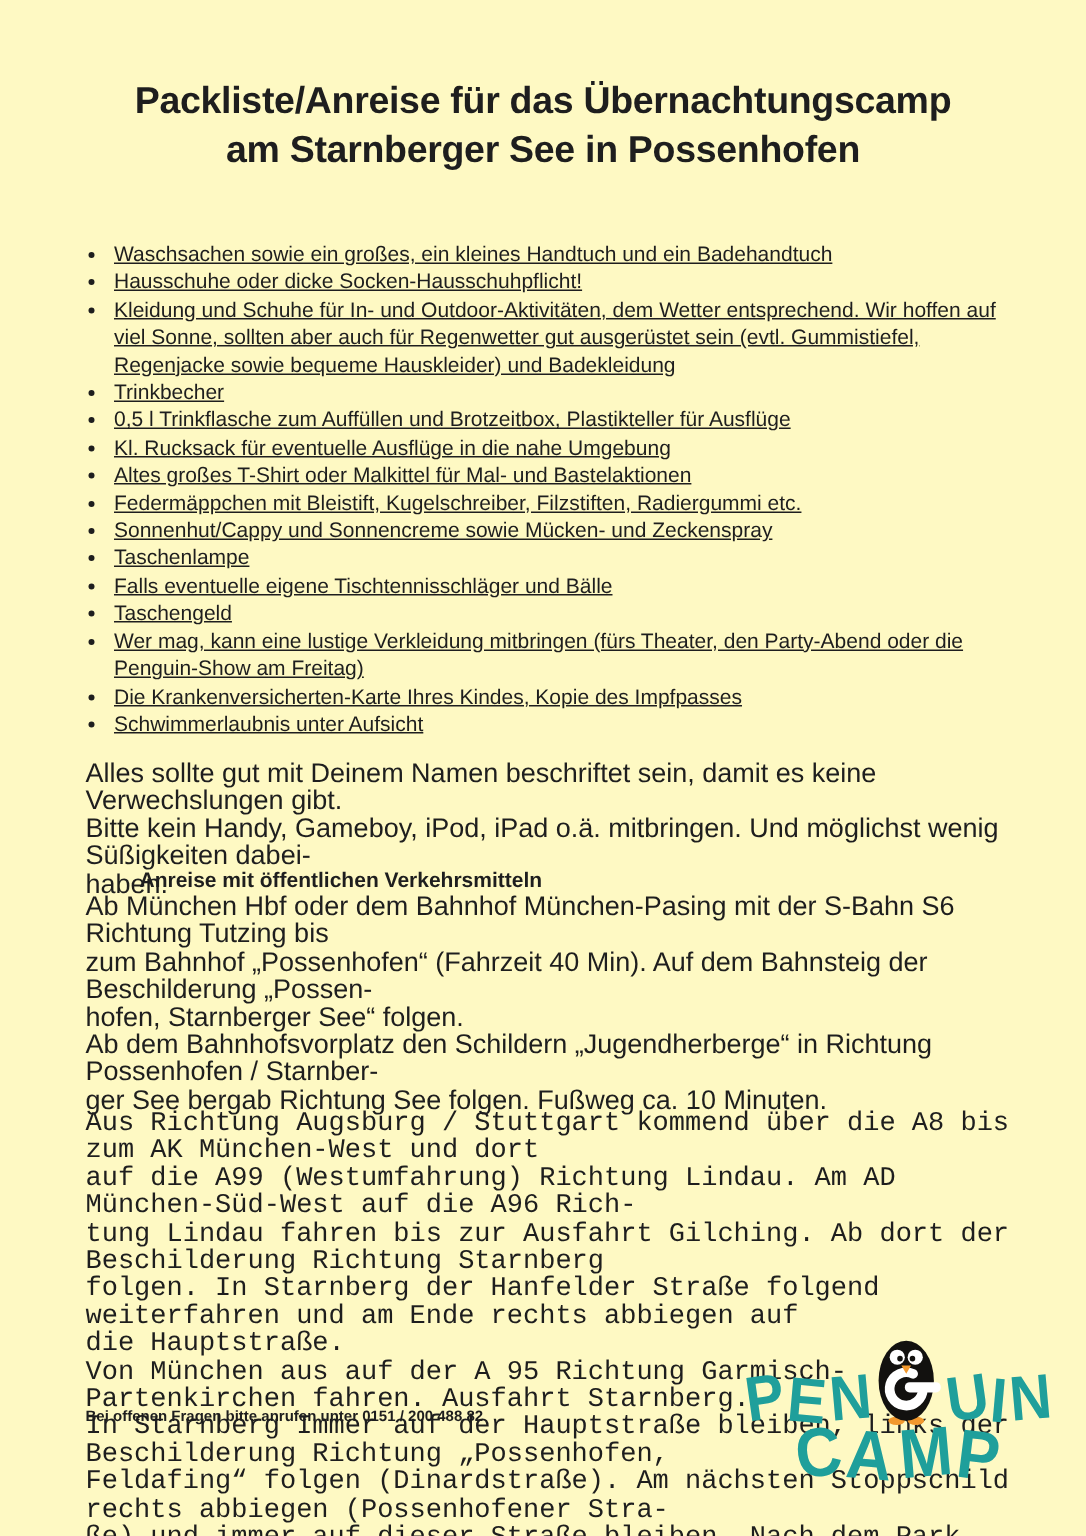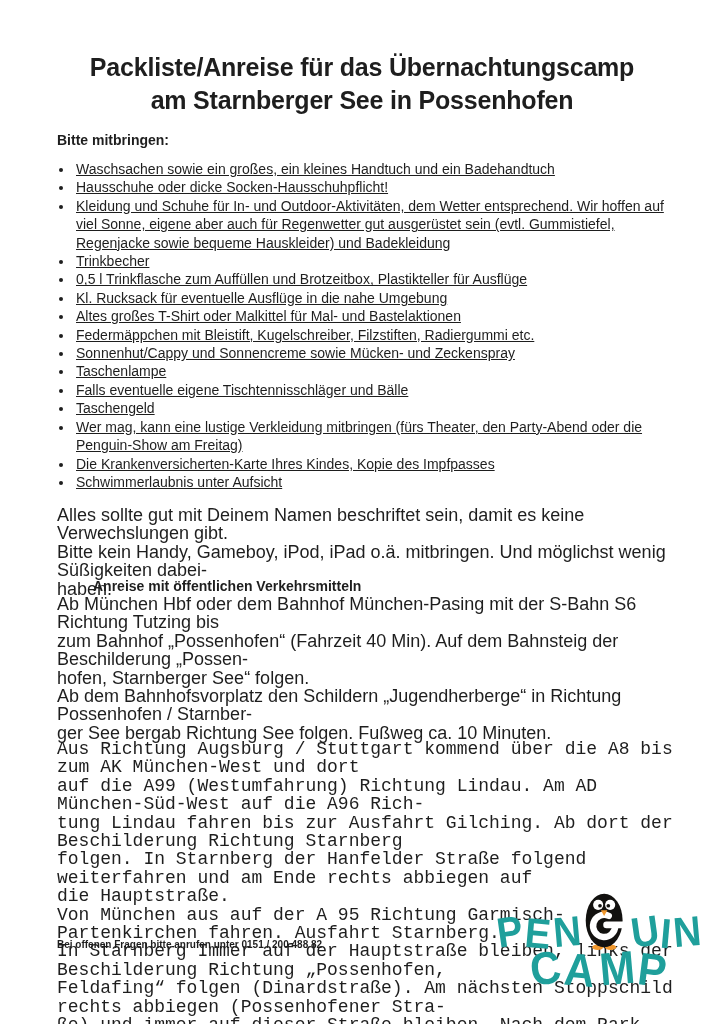--- a/index.html
+++ b/index.html
@@ -3,21 +3,21 @@
 <meta charset="utf-8">
 <style>
   html,body{margin:0;padding:0;}
   body{
     width:724px;height:1024px;
     background:#f9e29a;
     font-family:"Liberation Sans", sans-serif;
     color:#1e1e1e;
     overflow:hidden;
   }
-  .page{position:relative;width:724px;height:1024px;background:#ffffff;}
+  .page{position:relative;width:724px;height:1024px;background:#fef9c3;}
   .page-title{
     position:absolute;top:34px;left:0;width:724px;
     text-align:center;font-size:25px;font-weight:700;line-height:33px;
     white-space:pre-line;letter-spacing:-0.2px;
   }
   .sec-heading{
     position:absolute;left:57px;width:614px;
     font-size:14px;font-weight:700;line-height:18px;
   }
   .para{
@@ -54,25 +54,24 @@
   .penguin-wrap{width:50px;height:59px;margin:0 -1px;flex:0 0 auto;}
 </style>
 </head>
 <body>
 
 <div class="page">
 
   <h1 class="page-title">Packliste/Anreise für das Übernachtungscamp
 am Starnberger See in Possenhofen</h1>
 
-  <div class="sec-heading h-bring">Bitte mitbringen:</div>
   <ul class="bring-list">
       <li>Waschsachen sowie ein großes, ein kleines Handtuch und ein Badehandtuch</li>
       <li>Hausschuhe oder dicke Socken-Hausschuhpflicht!</li>
-      <li>Kleidung und Schuhe für In- und Outdoor-Aktivitäten, dem Wetter entsprechend. Wir hoffen auf viel Sonne, eigene aber auch für Regenwetter gut ausgerüstet sein (evtl. Gummistiefel, Regenjacke sowie bequeme Hauskleider) und Badekleidung</li>
+      <li>Kleidung und Schuhe für In- und Outdoor-Aktivitäten, dem Wetter entsprechend. Wir hoffen auf viel Sonne, sollten aber auch für Regenwetter gut ausgerüstet sein (evtl. Gummistiefel, Regenjacke sowie bequeme Hauskleider) und Badekleidung</li>
       <li>Trinkbecher</li>
       <li>0,5 l Trinkflasche zum Auffüllen und Brotzeitbox, Plastikteller für Ausflüge</li>
       <li>Kl. Rucksack für eventuelle Ausflüge in die nahe Umgebung</li>
       <li>Altes großes T-Shirt oder Malkittel für Mal- und Bastelaktionen</li>
       <li>Federmäppchen mit Bleistift, Kugelschreiber, Filzstiften, Radiergummi etc.</li>
       <li>Sonnenhut/Cappy und Sonnencreme sowie Mücken- und Zeckenspray</li>
       <li>Taschenlampe</li>
       <li>Falls eventuelle eigene Tischtennisschläger und Bälle</li>
       <li>Taschengeld</li>
       <li>Wer mag, kann eine lustige Verkleidung mitbringen (fürs Theater, den Party-Abend oder die Penguin-Show am Freitag)</li>

